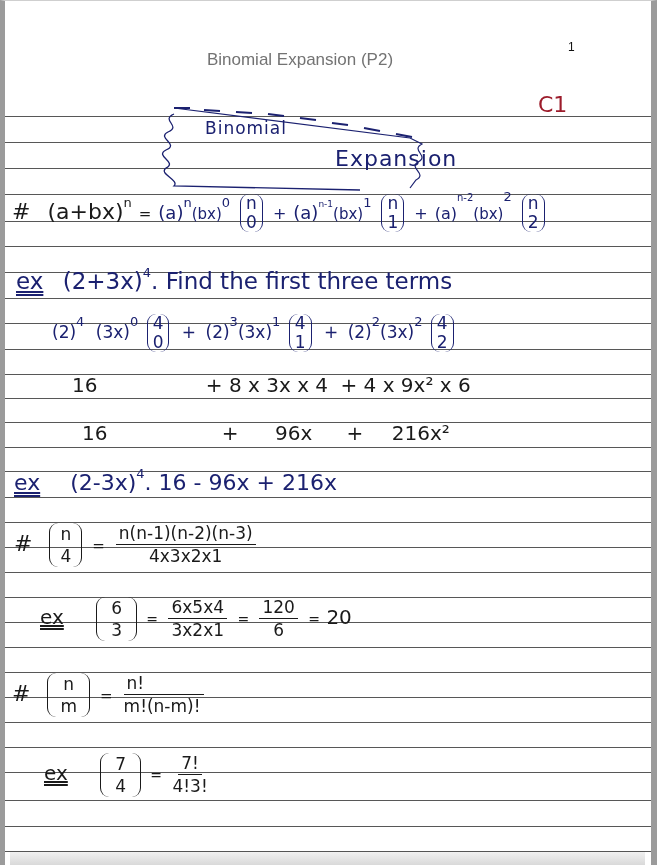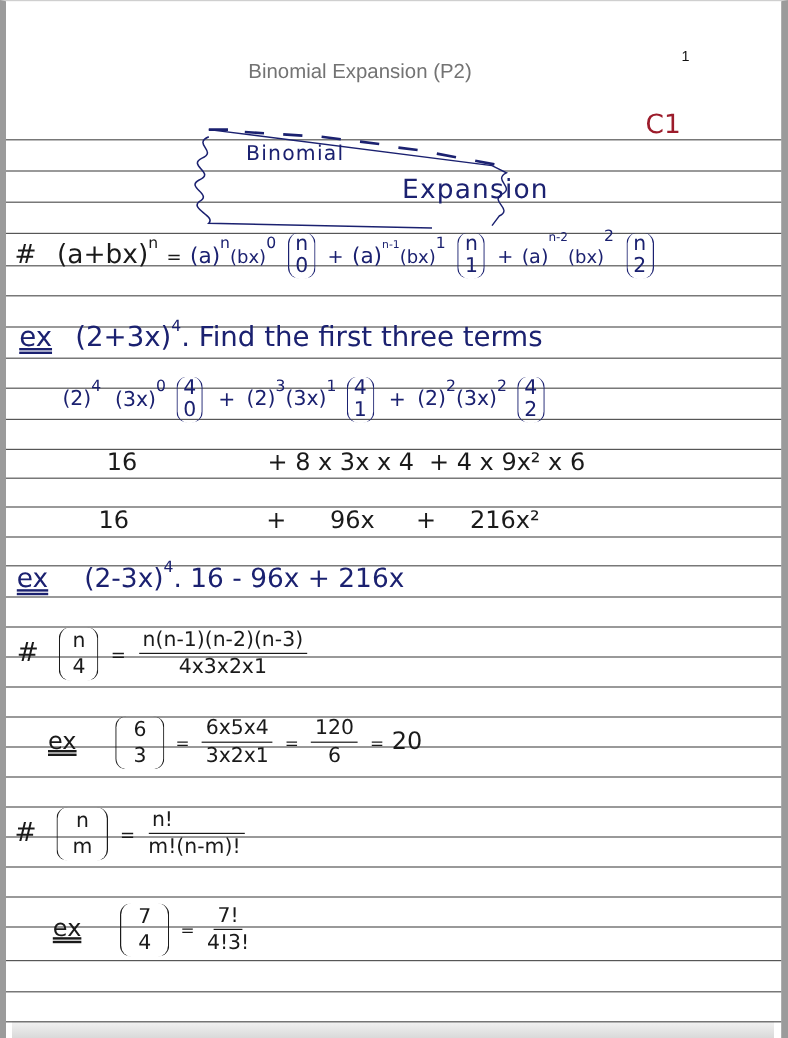--- a/index.html
+++ b/index.html
@@ -122,21 +122,21 @@
       <span>1</span>
     </span>
   <span style="margin:0 4px;">+</span>
   <span>(2)</span><span class="sup">2</span><span>(3x)</span><span class="sup">2</span>
   <span class="binom">
       <span>4</span>
       <span>2</span>
     </span>
 </div>
 
-<div class="ink blk" style="left:89px;top:373px;font-size:20px;">
+<div class="ink blk" style="left:72px;top:373px;font-size:20px;">
   <span>16</span>
   <span style="margin-left:102px;">+</span>
   <span>8 x 3x x 4</span>
   <span style="margin-left:6px;">+</span>
   <span>4 x 9x² x 6</span>
 </div>
 
 <div class="ink blk" style="left:82px;top:421px;font-size:20px;">
   <span>16</span>
   <span style="margin-left:108px;">+</span>

